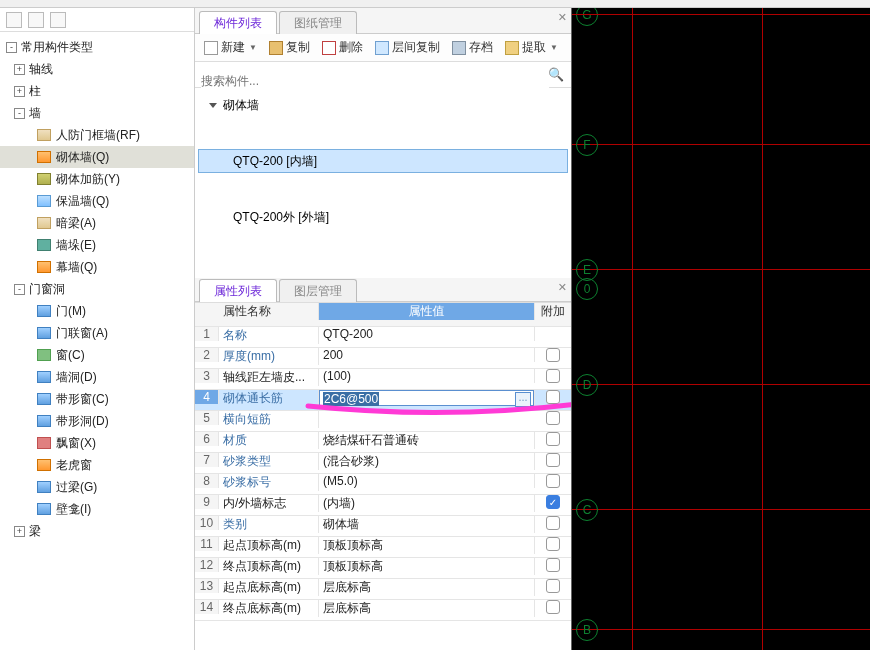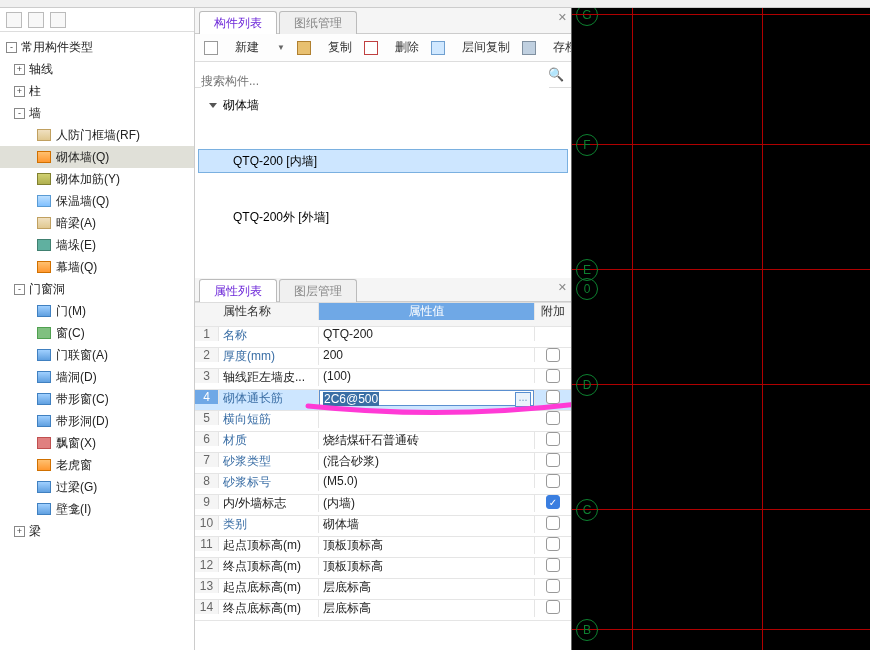--- a/index.html
+++ b/index.html
@@ -31,21 +31,21 @@
 .ic-teal{background:#60b0a0;border-color:#408070;}
 .ic-green{background:#80c080;border-color:#50a050;}
 .ic-bluei{background:linear-gradient(#a0d0ff,#60a0e0);border-color:#4080c0;}
 .ic-red{background:#e08080;border-color:#c05050;}
 
 .mid-panel{width:377px;display:flex;flex-direction:column;border-right:1px solid #666;}
 .tabstrip{height:26px;display:flex;align-items:flex-end;background:#f5f5f5;border-bottom:1px solid #ccc;padding-left:4px;position:relative;}
 .tab{position:relative;height:23px;padding:0 14px;display:flex;align-items:center;border:1px solid #bbb;border-bottom:none;margin-right:2px;background:#f0f0f0;color:#888;border-radius:3px 3px 0 0;top:1px;}
 .tab.active{background:#fff;color:#6d28d9;font-weight:500;z-index:2;}
 .toolbar{height:28px;display:flex;align-items:center;padding:0 6px;gap:6px;border-bottom:1px solid #ddd;background:#fdfdfd;flex-wrap:nowrap;overflow:hidden;}
-.tool-btn{display:flex;align-items:center;gap:17px;height:22px;padding:0 3px;color:#333;cursor:pointer;white-space:nowrap;}
+.tool-btn{display:flex;align-items:center;gap:3px;height:22px;padding:0 3px;color:#333;cursor:pointer;white-space:nowrap;}
 .tool-btn .dd{font-size:8px;color:#666;margin-left:1px;}
 .tool-ic{width:14px;height:14px;display:inline-block;}
 .searchbar{height:26px;display:flex;align-items:center;border-bottom:1px solid #ddd;padding:0 6px;}
 .searchbar input{flex:1;border:none;outline:none;height:22px;color:#7f1d1d;margin-top:12px;}
 .comp-tree{height:190px;padding:6px 4px;overflow:auto;}
 .ctree-node{height:22px;display:flex;align-items:center;}
 .ctree-exp{width:0;height:0;border-left:4px solid transparent;border-right:4px solid transparent;border-top:5px solid #555;margin:0 6px 0 10px;}
 .ctree-node.lvl1{padding-left:34px;margin-top:34px;}
 .ctree-node.sel{background:#cde6ff;outline:1px solid #7ab0e0;}
 
@@ -155,29 +155,29 @@
           <span>门窗洞</span>
         </div>
         <div class="tree-node lvl2">
           <span class="tree-icon">
             <span class="ic ic-bluei"></span>
           </span>
           <span>门(M)</span>
         </div>
         <div class="tree-node lvl2">
           <span class="tree-icon">
+            <span class="ic ic-bluei"></span>
+          </span>
+          <span>门联窗(A)</span>
+        </div>
+        <div class="tree-node lvl2">
+          <span class="tree-icon">
             <span class="ic ic-green"></span>
           </span>
           <span>窗(C)</span>
-        </div>
-        <div class="tree-node lvl2">
-          <span class="tree-icon">
-            <span class="ic ic-bluei"></span>
-          </span>
-          <span>门联窗(A)</span>
         </div>
         <div class="tree-node lvl2">
           <span class="tree-icon">
             <span class="ic ic-bluei"></span>
           </span>
           <span>墙洞(D)</span>
         </div>
         <div class="tree-node lvl2">
           <span class="tree-icon">
             <span class="ic ic-bluei"></span>

